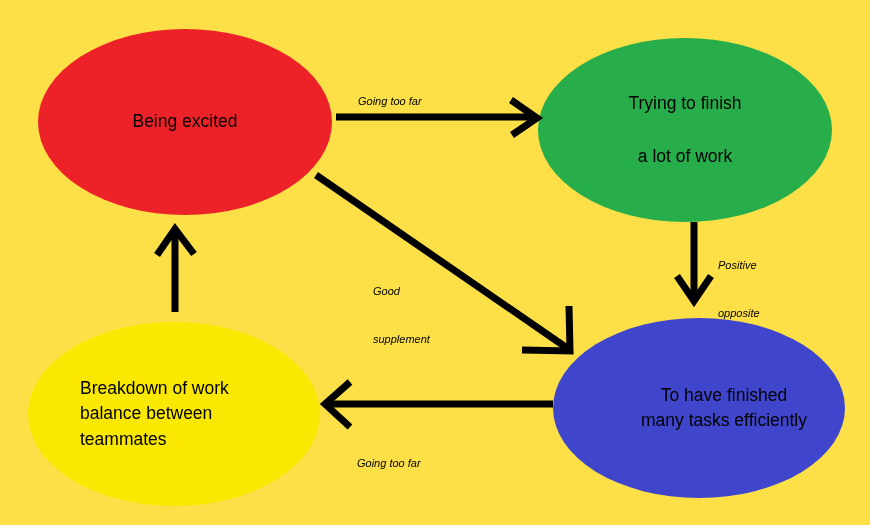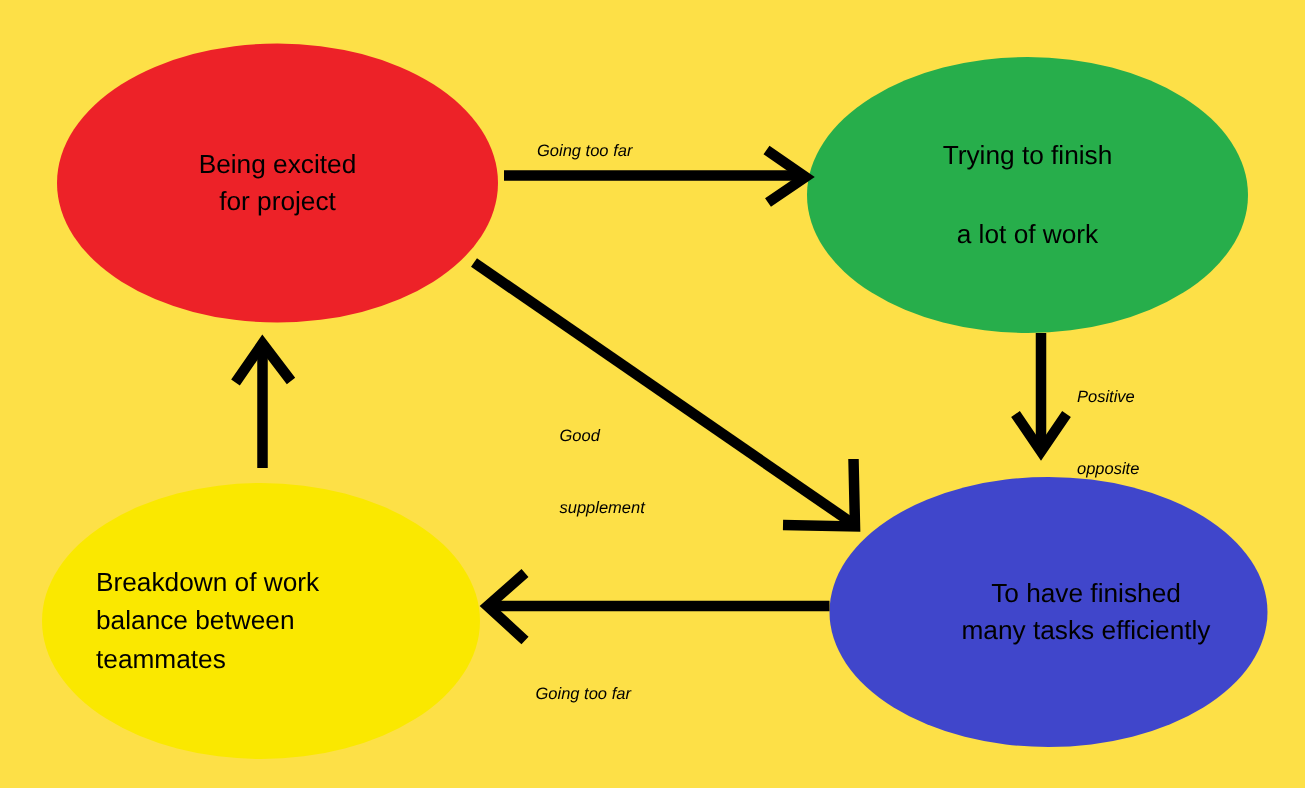--- a/index.html
+++ b/index.html
@@ -79,34 +79,33 @@
     </g>
 
     <g stroke="#000000" fill="none" stroke-width="7" stroke-linecap="butt" stroke-linejoin="miter">
       <path d="M 316 175 L 567 348"></path>
       <path d="M 522 350 L 570 351 L 569 306" stroke-width="7"></path>
     </g>
   </svg>
 
   <div class="node-label" style="left:38px; top:29px; width:294px; height:186px;">
     <span>Being excited</span>
-    <span>for project</span>
   </div>
 
   <div class="node-label" style="left:538px; top:38px; width:294px; height:184px;gap:28px;">
     <span>Trying to finish</span>
     <span>a lot of work</span>
   </div>
 
   <div class="node-label" style="left:578px; top:318px; width:292px; height:180px;">
     <span>To have finished</span>
     <span>many tasks efficiently</span>
   </div>
 
-  <div class="node-label" style="left:12px; top:322px; width:292px; height:184px; align-items:flex-start; padding-left:52px; box-sizing:border-box;">
+  <div class="node-label" style="left:28px; top:322px; width:292px; height:184px; align-items:flex-start; padding-left:52px; box-sizing:border-box;">
     <span>Breakdown of work</span>
     <span>balance between</span>
     <span>teammates</span>
   </div>
 
   <div class="edge-label" style="left:358px; top:62px;">
     <div>Going too far</div>
   </div>
 
   <div class="edge-label" style="left:718px; top:226px;">

